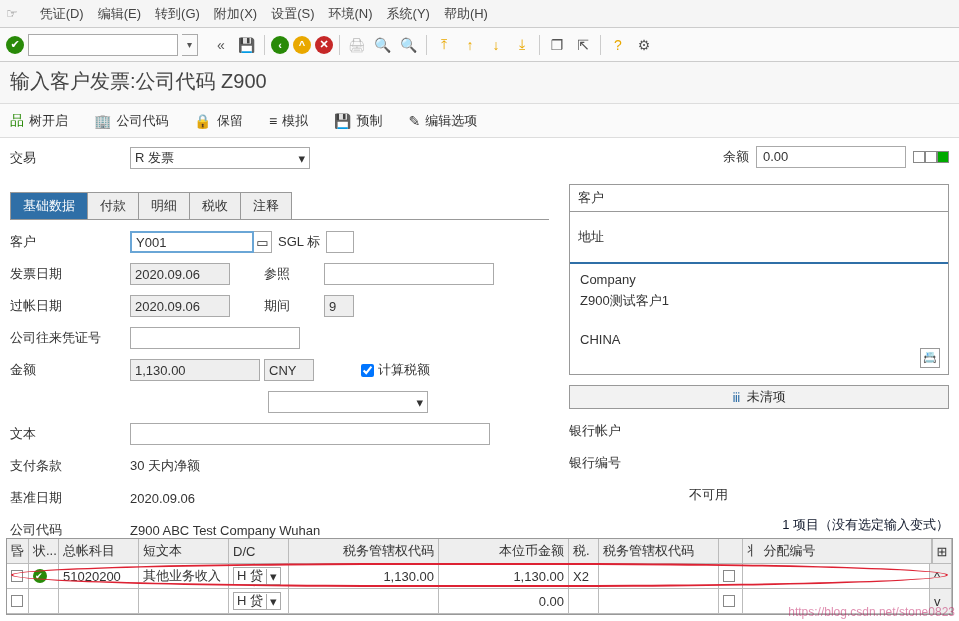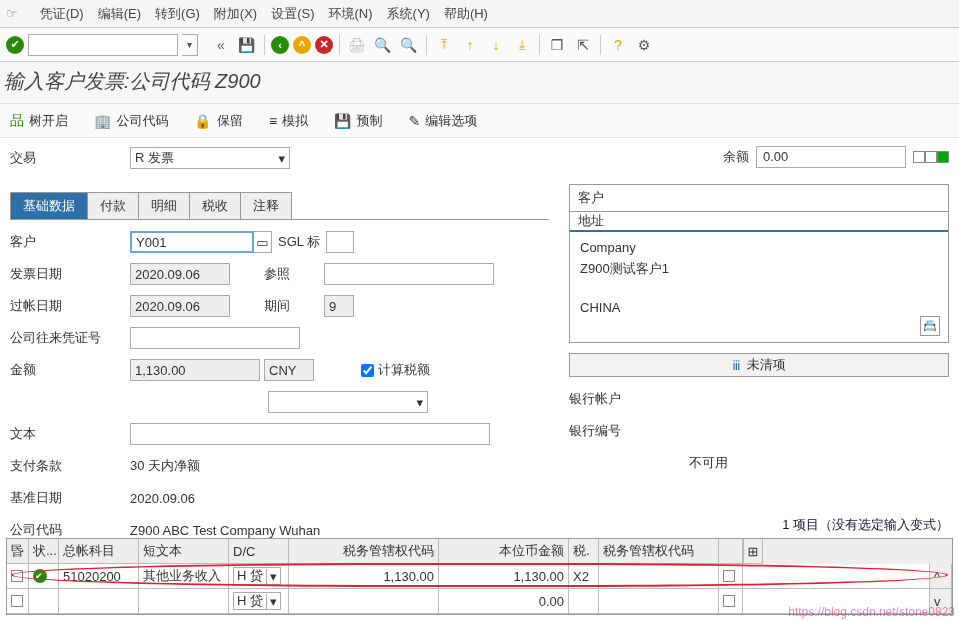--- a/index.html
+++ b/index.html
@@ -13,21 +13,21 @@
   .toolbar1 .okgreen { width:18px; height:18px; border-radius:50%; background:#298a08; display:flex; align-items:center; justify-content:center; }
   .toolbar1 .okgreen::after { content:"✔"; color:#fff; font-size:11px; }
   .toolbar1 .cmd { width: 150px; height: 22px; border: 1px solid #aaa; background: #fff; }
   .toolbar1 .dd { width: 16px; height: 22px; border:1px solid #aaa; border-left:none; display:flex; align-items:center; justify-content:center; }
   .toolbar1 .dd::after { content:"▾"; font-size:10px; color:#555; }
   .tb-icon { width: 22px; height:22px; display:flex; align-items:center; justify-content:center; font-size:14px; color:#555; }
   .sep { width:1px; height:20px; background:#ccc; margin:0 2px; }
   .circ { width:18px; height:18px; border-radius:50%; display:flex; align-items:center; justify-content:center; font-size:11px; font-weight:bold; color:#fff; }
   .circ.green { background:#298a08; } .circ.yellow { background:#e9a800; } .circ.red { background:#c62828; }
   
-  .titlebar { padding: 6px 10px 8px 4px; font-size: 20px; color: #444; background: #f7f7f7; border-bottom: 1px solid #ddd; font-style: italic; }
+  .titlebar { padding: 6px 10px 8px 10px; font-size: 20px; color: #444; background: #f7f7f7; border-bottom: 1px solid #ddd; }
   
   .toolbar2 { display:flex; align-items:center; height: 34px; padding: 0 10px; gap: 26px; background:#fafafa; border-bottom: 1px solid #ddd; }
   .tool2-item { display:flex; align-items:center; gap:5px; color:#333; }
   .tool2-item .ic { font-size:14px; }
   
   .content { display:flex; padding: 8px 10px 0 10px; gap: 20px; }
   .leftcol { flex: 1.05; }
   .rightcol { width: 380px; }
   
   .row { display:flex; align-items:center; margin-bottom: 8px; min-height:24px; }
@@ -41,21 +41,21 @@
   .formgrid .row .lbl { color:#333; }
   .link { color:#1a4fa0; }
   
   .balance-row { display:flex; align-items:center; justify-content:flex-end; gap:7px; margin-bottom:16px; }
   .balance-row .balfield { width:150px; height:22px; border:1px solid #aaa; padding:2px 6px; }
   .balance-row .lights { display:flex; gap:0; }
   .light { width:12px;height:12px; border:1px solid #888; }
   
   .custbox { border:1px solid #999; padding:0; }
   .custbox .h { padding:4px 8px; }
-  .custbox .tabhd { border-top:1px solid #999; border-bottom:2px solid #2f6fa7; padding:0 8px; background:#fff; }
+  .custbox .tabhd { border-top:1px solid #999; border-bottom:2px solid #2f6fa7; padding:16px 8px; background:#fff; }
   .custbox .body { padding:6px 10px; min-height:110px; line-height:1.6; position:relative; }
   .custbox .small-ic { position:absolute; right:8px; bottom:6px; width:20px; height:20px; border:1px solid #999; display:flex; align-items:center; justify-content:center; font-size:11px; }
   .openitems { margin: 10px 0; }
   .openitems-btn { width:100%; height:24px; border:1px solid #999; background:#f2f2f2; display:flex; align-items:center; justify-content:center; gap:6px; }
   
   .bottom-section { position:absolute; left:0; right:0; bottom:0; padding: 0 6px 6px 6px; }
   .items-cap { padding: 4px 4px; color:#0f172a;text-align:right; }
   .grid { border:1px solid #999; }
   .grid-head, .grid-row { display:flex; }
   .grid-head > div, .grid-row > div { border-right:1px solid #bbb; border-bottom:1px solid #bbb; padding:3px 4px; overflow:hidden; white-space:nowrap; display:flex; align-items:center; }
@@ -142,21 +142,21 @@
   <div class="tool2-item">
       <span class="ic">✎</span>
       <span>编辑选项</span>
     </div>
 </div>
 
 <div class="content">
   <div class="leftcol">
     <div class="row">
       <span class="lbl">交易</span>
-      <div class="field" style="width:160px; justify-content:space-between;align-items:center;">
+      <div class="field" style="width:180px; justify-content:space-between;align-items:center;">
         <span>R 发票</span>
           <span>▾</span>
       </div>
     </div>
 
     <div class="tabs">
       <div class="tab active">基础数据</div>
       <div class="tab">付款</div>
       <div class="tab">明细</div>
       <div class="tab">税收</div>
@@ -271,20 +271,21 @@
       <div class="c-chkh">昬</div>
       <div class="c-stat">状...</div>
       <div class="c-gl">总帐科目</div>
       <div class="c-short">短文本</div>
       <div class="c-dc">D/C</div>
       <div class="c-amt1">税务管辖权代码</div>
       <div class="c-amt2">本位币金额</div>
       <div class="c-tax">税.</div>
       <div class="c-juris">税务管辖权代码</div>
       <div class="c-chk2"></div>
+      <div class="c-assign">丬 分配编号</div>
       <div class="gear-last">⊞</div>
     </div>
 
     <div class="grid-row">
       <div class="c-chkh">
           <span class="chkbox"></span>
         </div>
       <div class="c-stat">
           <span class="okcell"></span>
         </div>

